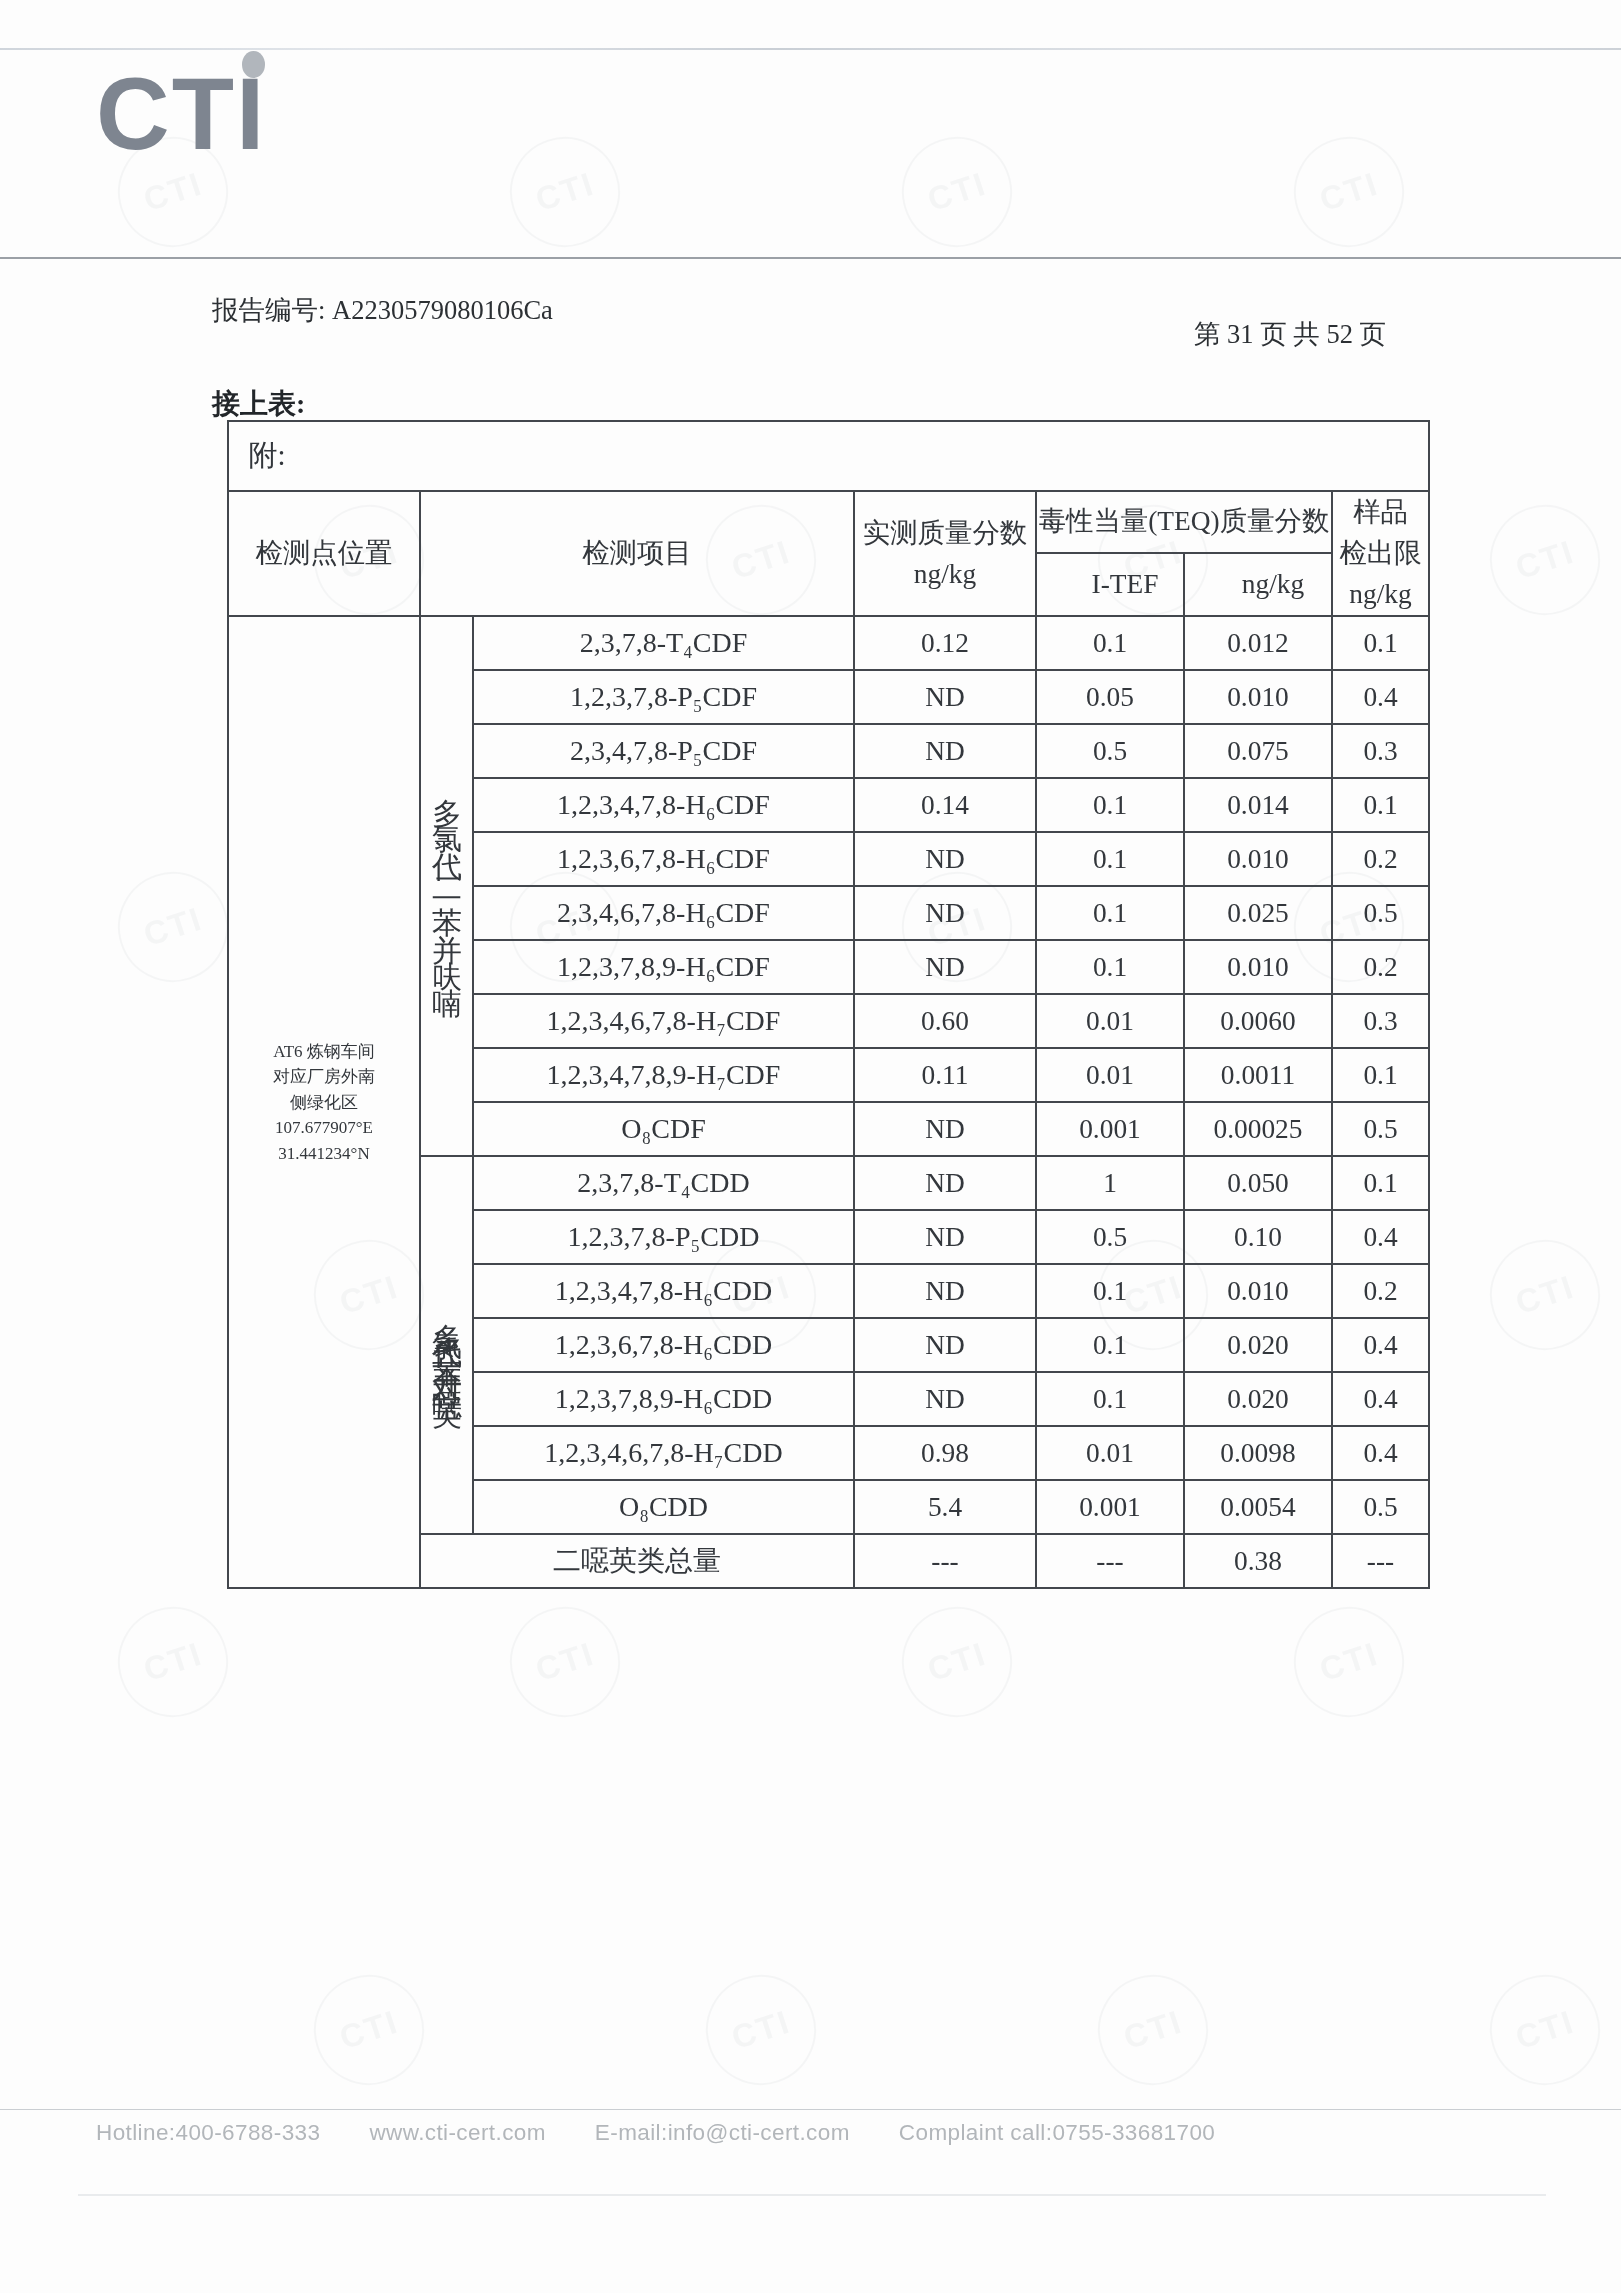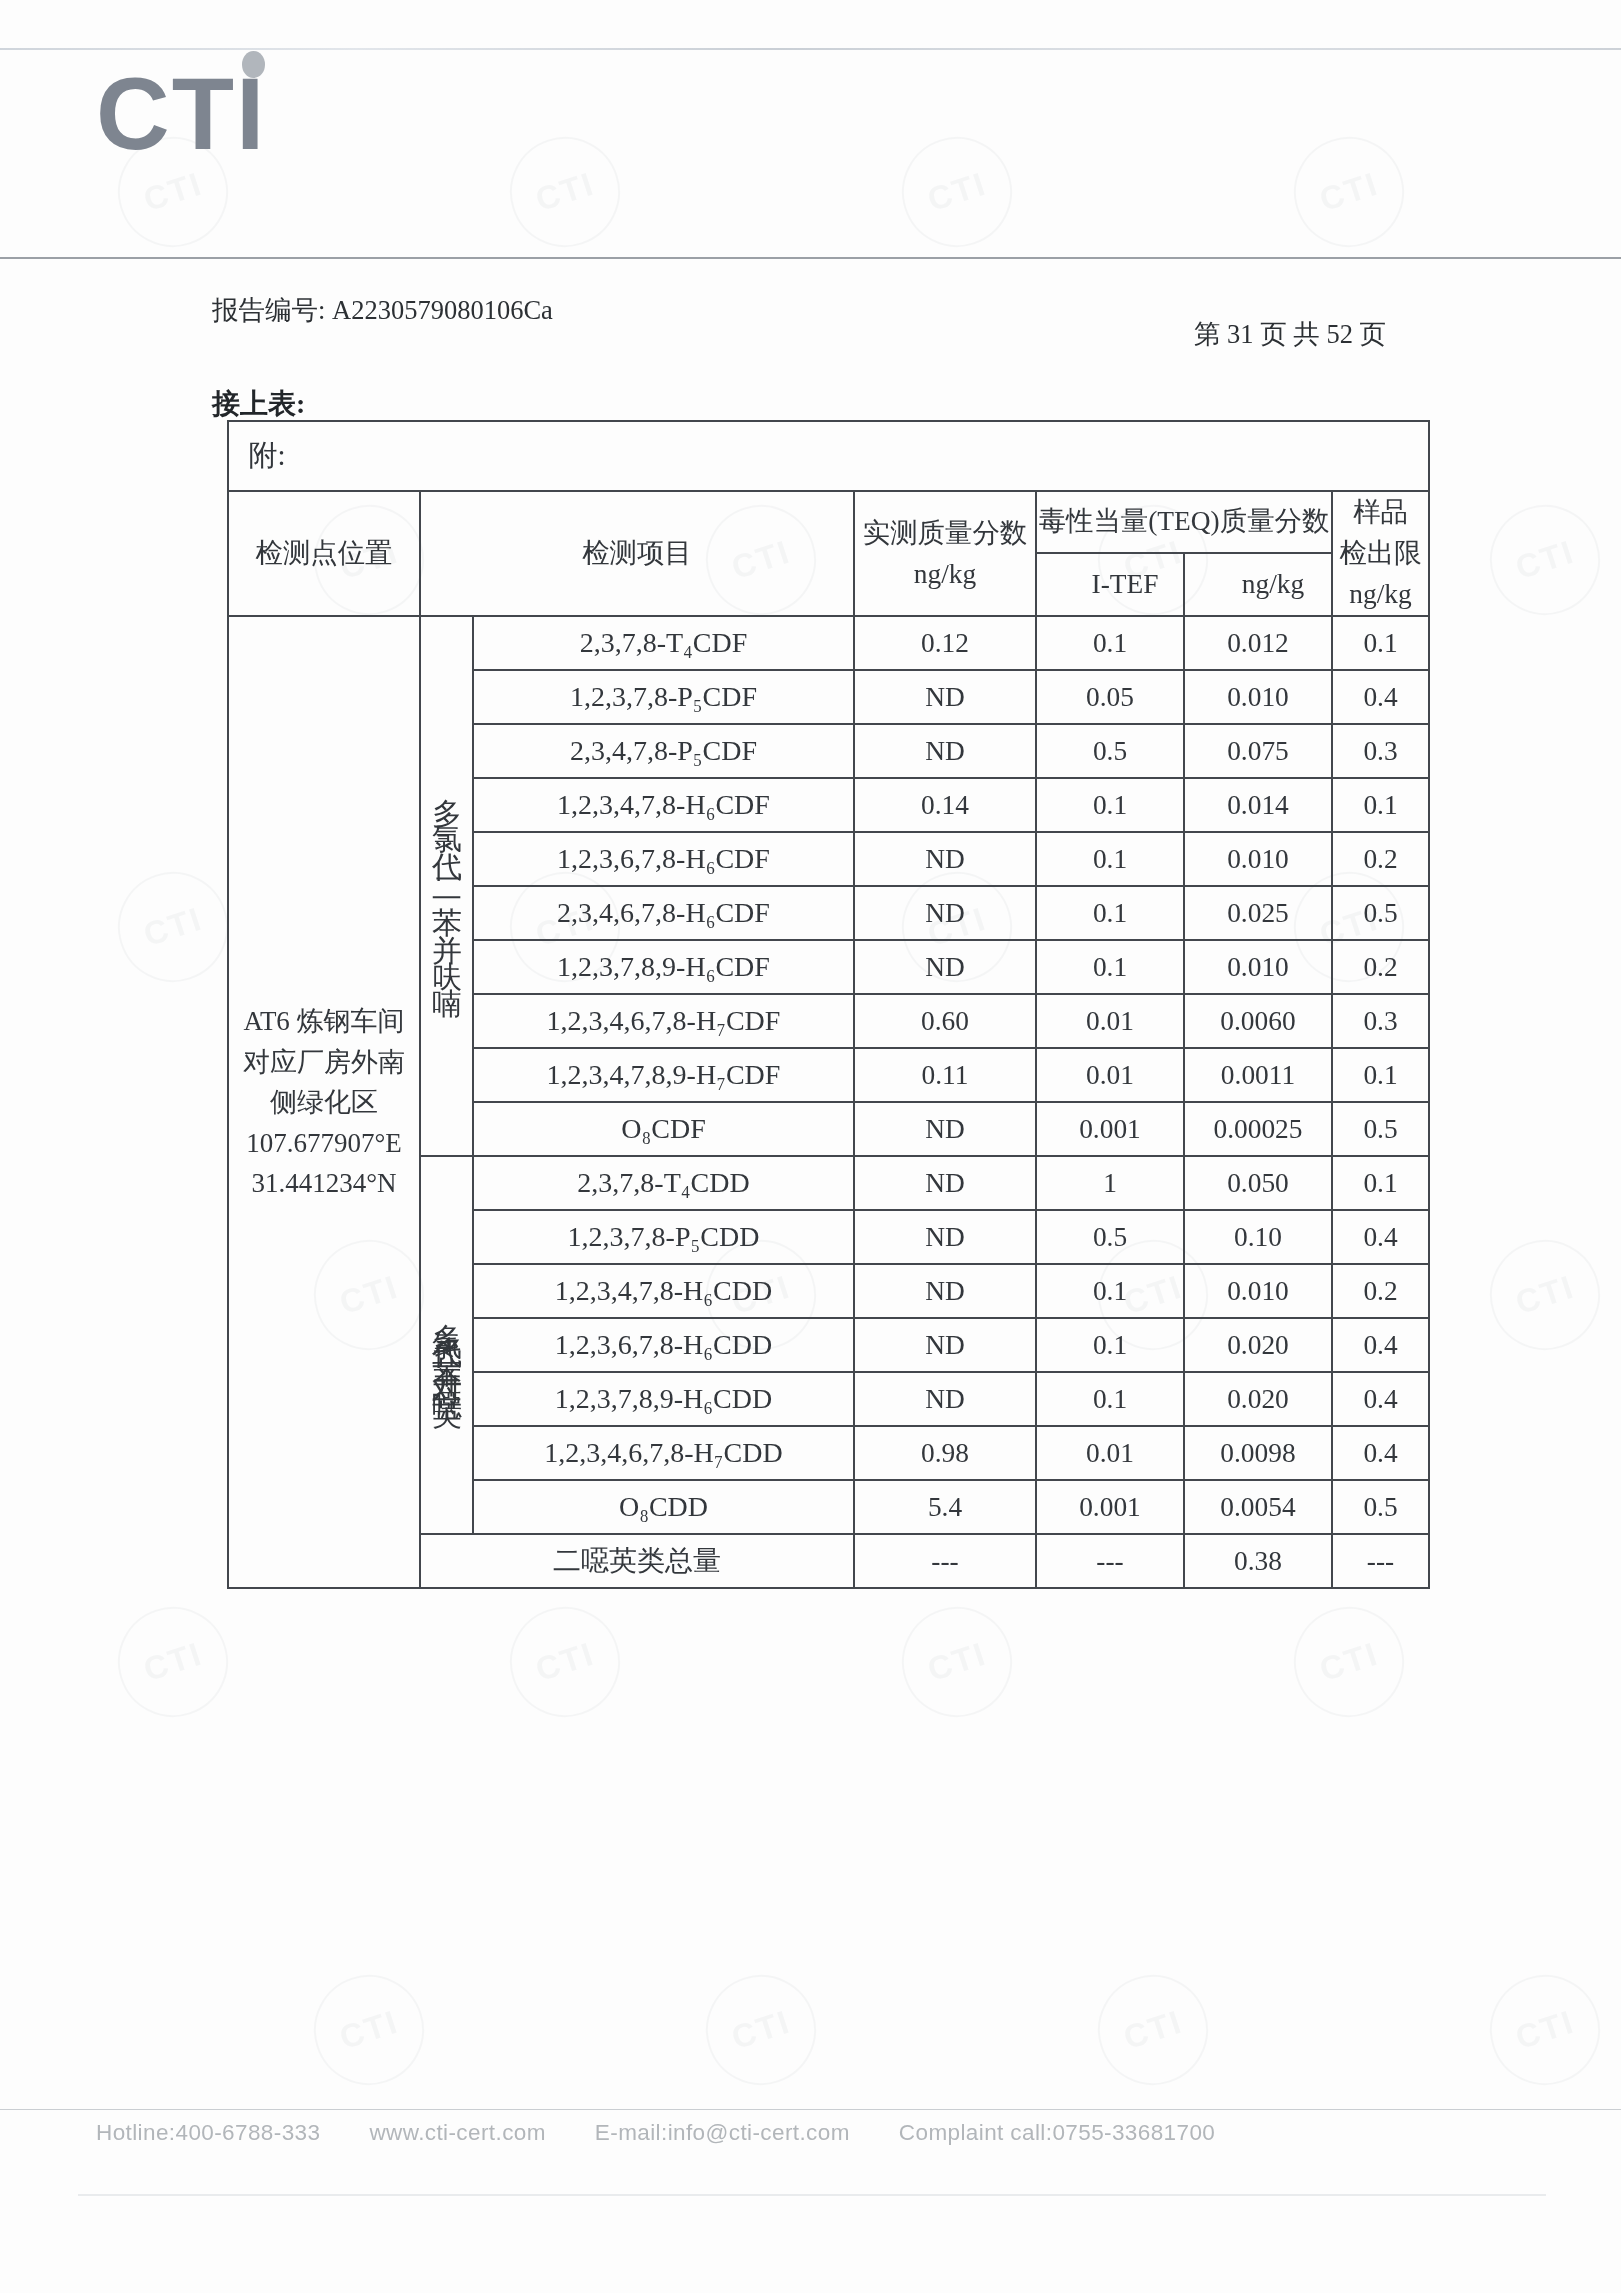--- a/index.html
+++ b/index.html
@@ -48,21 +48,21 @@
   }
   .results th, .results td {
     border:2px solid #43474d; text-align:center; vertical-align:middle;
     font-weight:normal; padding:0; overflow:hidden;
   }
   tr.attach-row td { height:70px; text-align:left; padding-left:19.6px; font-size:29px; }
   tr.head-row th { height:52px; font-size:27.4px; line-height:1.5; white-space:pre-line; }
   tr.head-row2 th { height:53px; font-size:27.4px;padding-left:30px; }
   tr.body-row { height:54px; font-size:27.4px; }
   tr.body-row td.item { font-size:28px; }
-  td.loc { font-size:27px; line-height:1.5; white-space:pre-line; }
+  td.loc { font-size:17px; line-height:1.5; white-space:pre-line; }
   td.grp span { writing-mode:vertical-rl; text-orientation:upright; display:inline-block; font-size:30px; }
   td.grp.g0 span { letter-spacing:.9em; }
   td.grp.g1 span { letter-spacing:.28em; }
   
   .footer-line1 { position:absolute; top:2109px; left:0; width:100%; height:1px; background:#caced2; }
   .footer {
     position:absolute; top:2120px; left:96px; display:flex; gap:49px;
     font:22.5px "Liberation Sans",sans-serif; color:#b2b6ba; letter-spacing:0.4px;
   }
   .footer-line2 { position:absolute; top:2194px; left:78px; width:1468px; height:2px; background:#e9ebed; }

